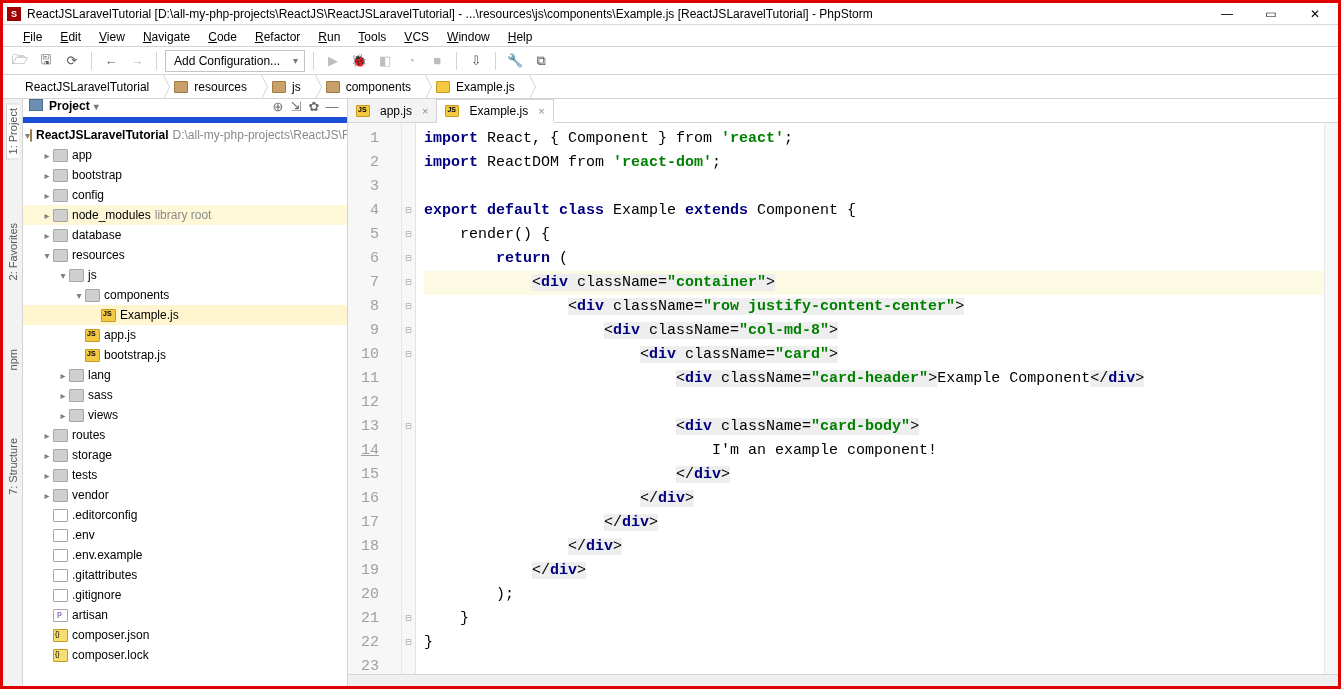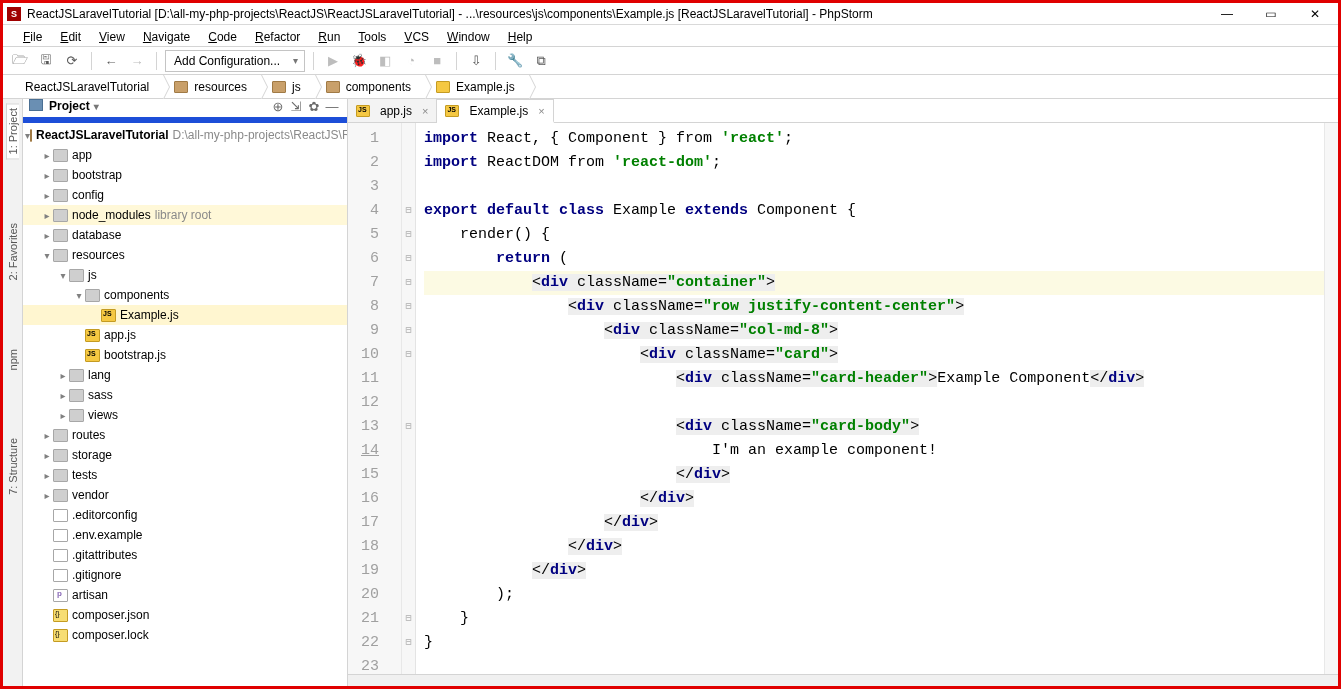--- a/index.html
+++ b/index.html
@@ -279,20 +279,25 @@
           </div>
           <div class="node pad1">
             <span class="arrow closed"></span>
             <span class="ic fld-g"></span>
             <span class="name">vendor</span>
           </div>
           <div class="node pad1">
             <span class="arrow none"></span>
             <span class="ic txt"></span>
             <span class="name">.editorconfig</span>
+          </div>
+          <div class="node pad1">
+            <span class="arrow none"></span>
+            <span class="ic txt"></span>
+            <span class="name">.env</span>
           </div>
           <div class="node pad1">
             <span class="arrow none"></span>
             <span class="ic txt"></span>
             <span class="name">.env.example</span>
           </div>
           <div class="node pad1">
             <span class="arrow none"></span>
             <span class="ic txt"></span>
             <span class="name">.gitattributes</span>

